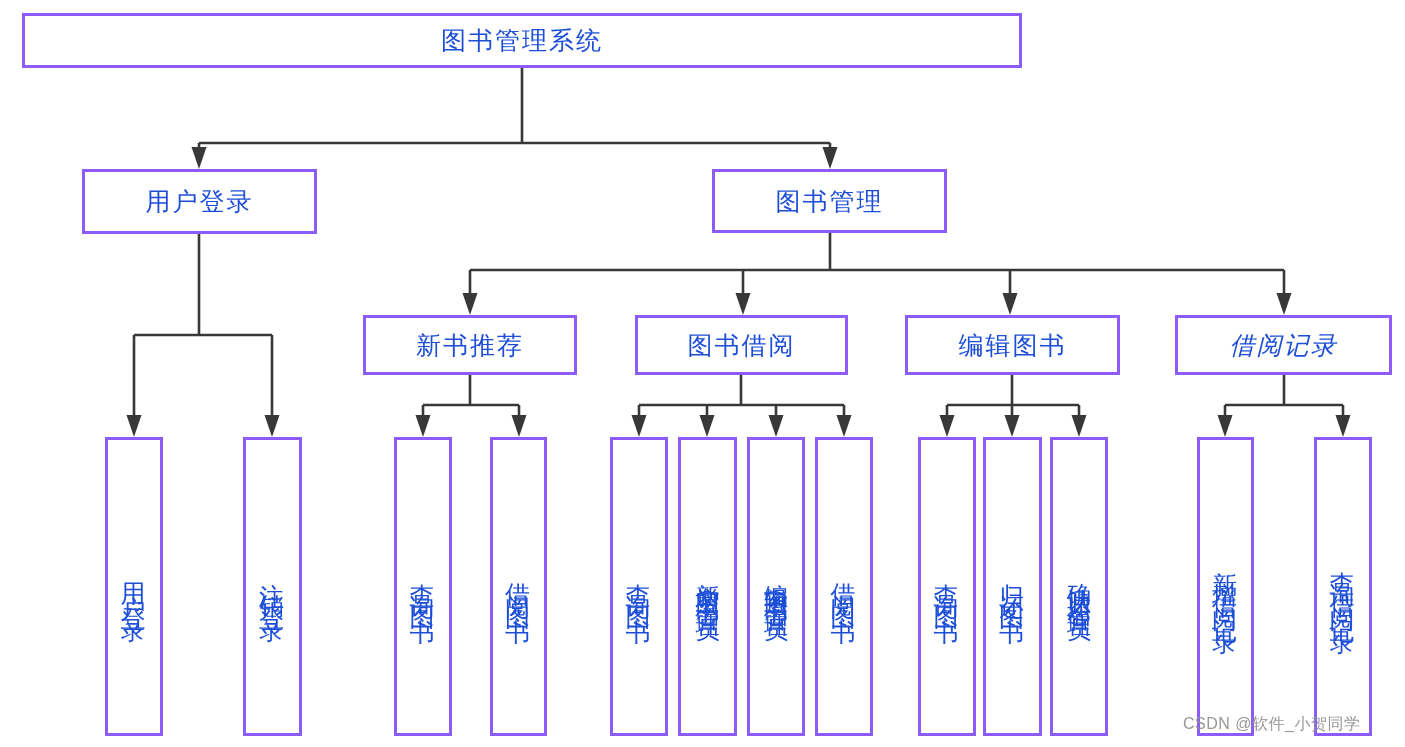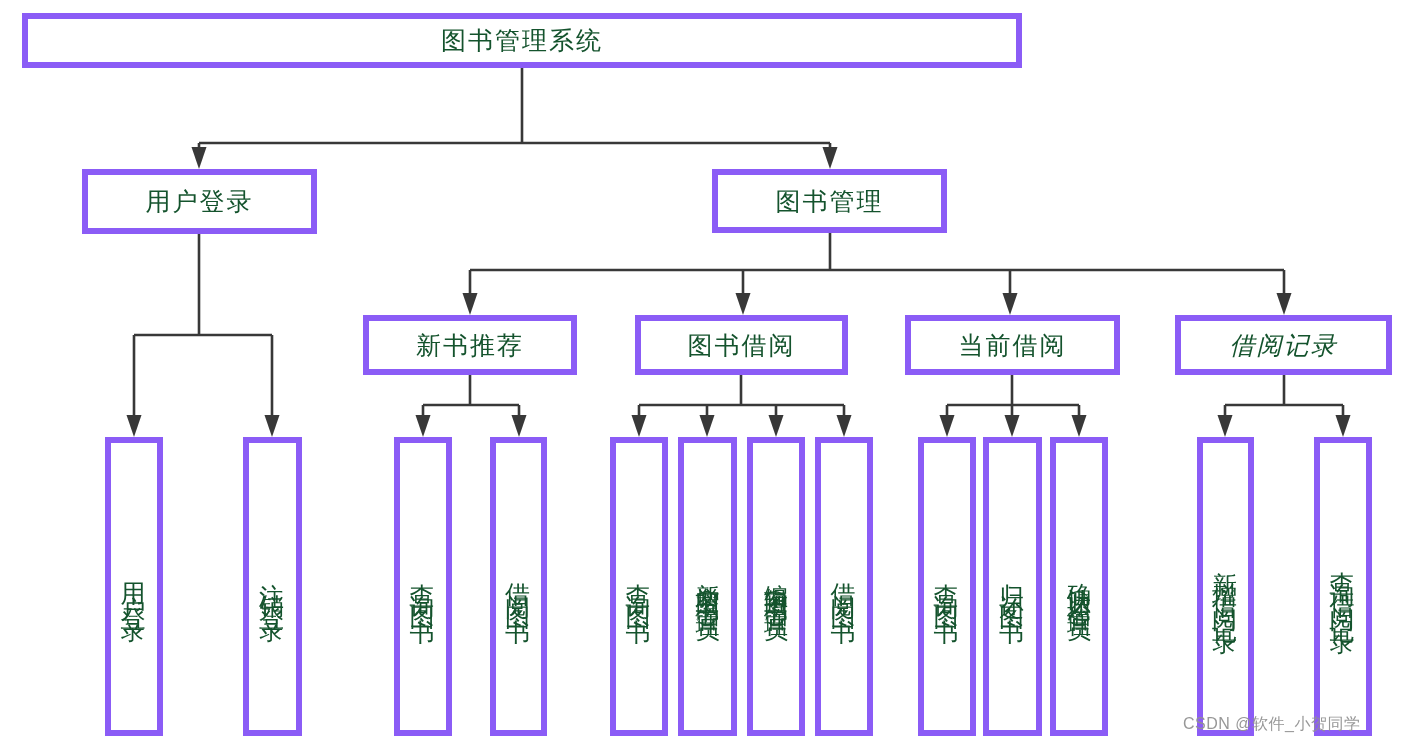--- a/index.html
+++ b/index.html
@@ -7,25 +7,25 @@
     position:relative;
     width:1405px;height:747px;
     background:#ffffff;
     overflow:hidden;
     font-family:"Liberation Sans", sans-serif;
   }
   .box{
     position:absolute;
     box-sizing:border-box;
     background:#ffffff;
-    border:6px solid #8b5cf6;
+    border:3px solid #8b5cf6;
     display:flex;
     align-items:center;
     justify-content:center;
-    color:#14532d;
+    color:#1d4ed8;
     font-size:25px;
     letter-spacing:2px;
     white-space:nowrap;
     z-index:2;
   }
   .leaf{
     writing-mode:vertical-lr;
     letter-spacing:12px;
     font-size:25px;
   }
@@ -139,21 +139,21 @@
     </g>
   </svg>
 
   <div class="box" style="left:22px;top:13px;width:1000px;height:55px;">图书管理系统</div>
 
   <div class="box" style="left:82px;top:169px;width:235px;height:65px;">用户登录</div>
   <div class="box" style="left:712px;top:169px;width:235px;height:64px;">图书管理</div>
 
   <div class="box" style="left:363px;top:315px;width:214px;height:60px;">新书推荐</div>
   <div class="box" style="left:635px;top:315px;width:213px;height:60px;">图书借阅</div>
-  <div class="box" style="left:905px;top:315px;width:215px;height:60px;">当前借阅</div>
+  <div class="box" style="left:905px;top:315px;width:215px;height:60px;">编辑图书</div>
   <div class="box" style="left:1175px;top:315px;width:217px;height:60px;font-style:italic;">借阅记录</div>
 
   <div class="box leaf" style="left:105px;top:437px;width:58px;height:299px;">用户登录</div>
   <div class="box leaf" style="left:243px;top:437px;width:59px;height:299px;">注销登录</div>
 
   <div class="box leaf" style="left:394px;top:437px;width:58px;height:299px;">查询图书</div>
   <div class="box leaf" style="left:490px;top:437px;width:57px;height:299px;">借阅图书</div>
 
   <div class="box leaf" style="left:610px;top:437px;width:58px;height:299px;">查询图书</div>
   <div class="box leaf long" style="left:678px;top:437px;width:59px;height:299px;">新增图书（管理员）</div>

